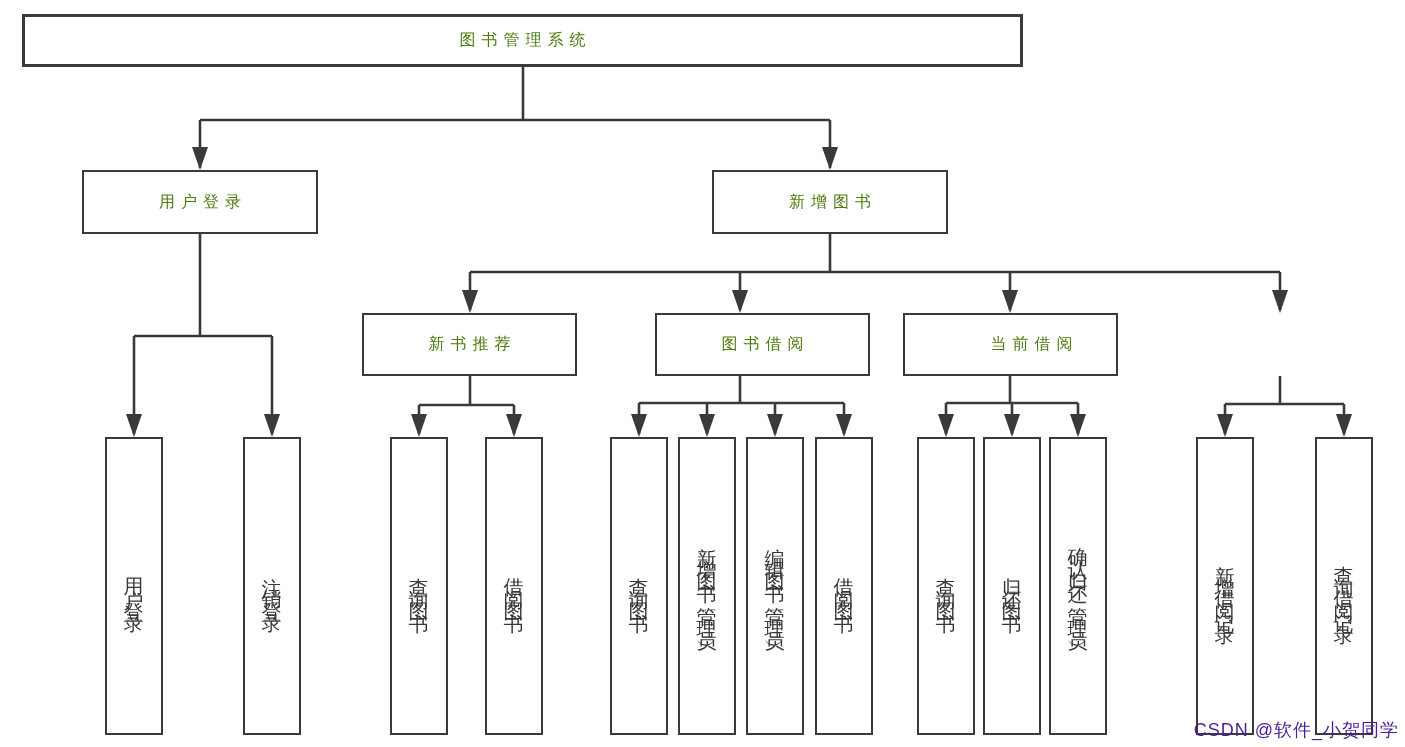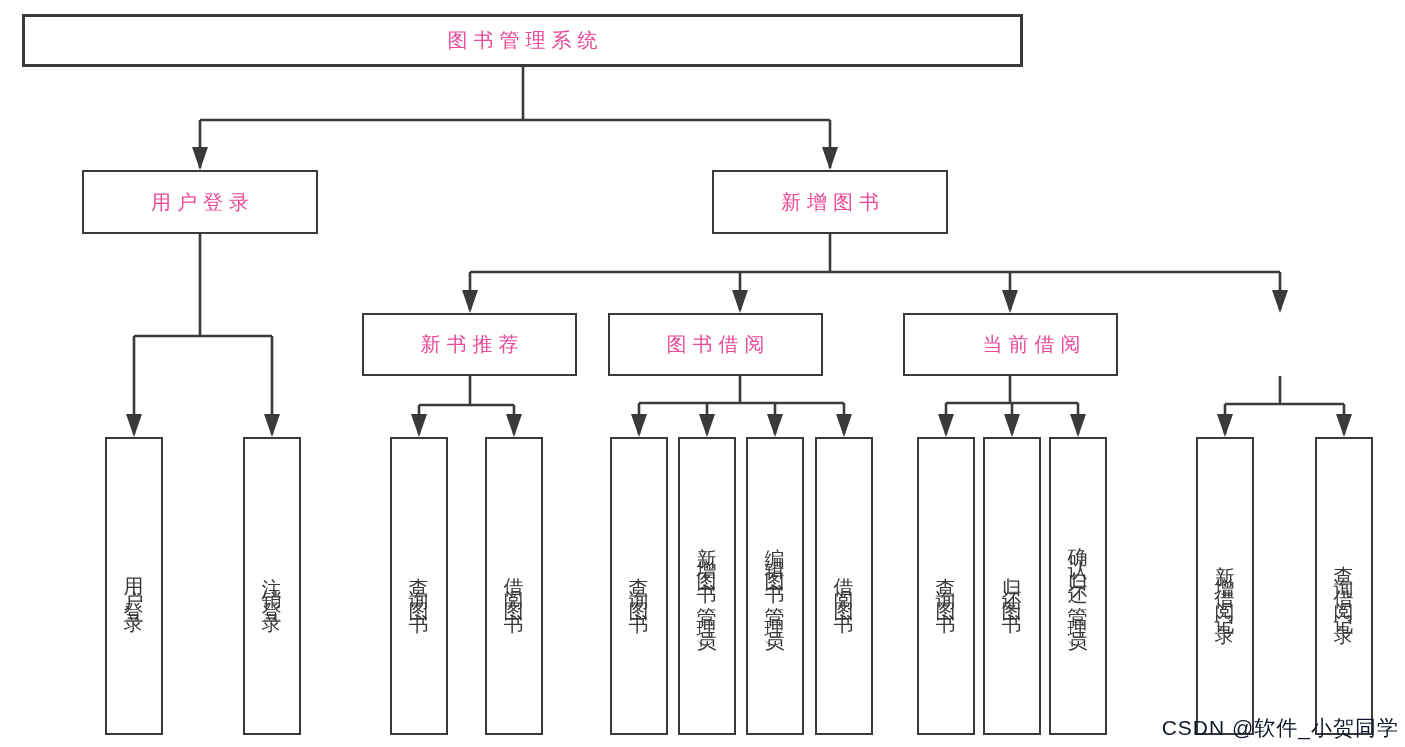--- a/index.html
+++ b/index.html
@@ -18,33 +18,33 @@
   .box{
     position:absolute;
     box-sizing:border-box;
     border:2.5px solid #3a3a3a;
     background:#ffffff;
     display:flex;align-items:center;justify-content:center;
     color:#383838;
     z-index:1;
   }
   .hlabel{
-    font-size:20px;
+    font-size:16px;
     letter-spacing:6px;
     text-indent:6px;
     white-space:nowrap;
-    color:#ec4899;
+    color:#4d7c0f;
   }
   .root{left:22px;top:14px;width:1001px;height:53px;border-width:3px;}
   .lvl2{top:170px;width:236px;height:64px;}
   .lvl2.user{left:82px;}
   .lvl2.book{left:712px;}
   .lvl3{top:313px;width:215px;height:63px;}
   .lvl3.n1{left:362px;}
-  .lvl3.n2{left:608px;}
+  .lvl3.n2{left:655px;}
   .lvl3.n3{left:903px;padding-left:42px;}
   .lvl3.n4{left:1173px;}
   .leaf{
     top:437px;width:58px;height:298px;
   }
   .vlabel{
     writing-mode:vertical-rl;
     font-size:20px;
     letter-spacing:12px;
     color:#383838;
@@ -59,22 +59,22 @@
   .leaf.b3{left:746px;}
   .leaf.b4{left:815px;}
   .leaf.c1{left:917px;}
   .leaf.c2{left:983px;}
   .leaf.c3{left:1049px;}
   .leaf.d1{left:1196px;}
   .leaf.d2{left:1315px;}
   .watermark{
     position:absolute;
     right:6px;bottom:5px;
-    font-size:21px;
-    color:#0f172a;
+    font-size:18px;
+    color:#4c1d95;
     letter-spacing:1px;
     z-index:2;
     white-space:nowrap;
   }
 </style>
 </head>
 <body>
 
 <div class="canvas">
 

